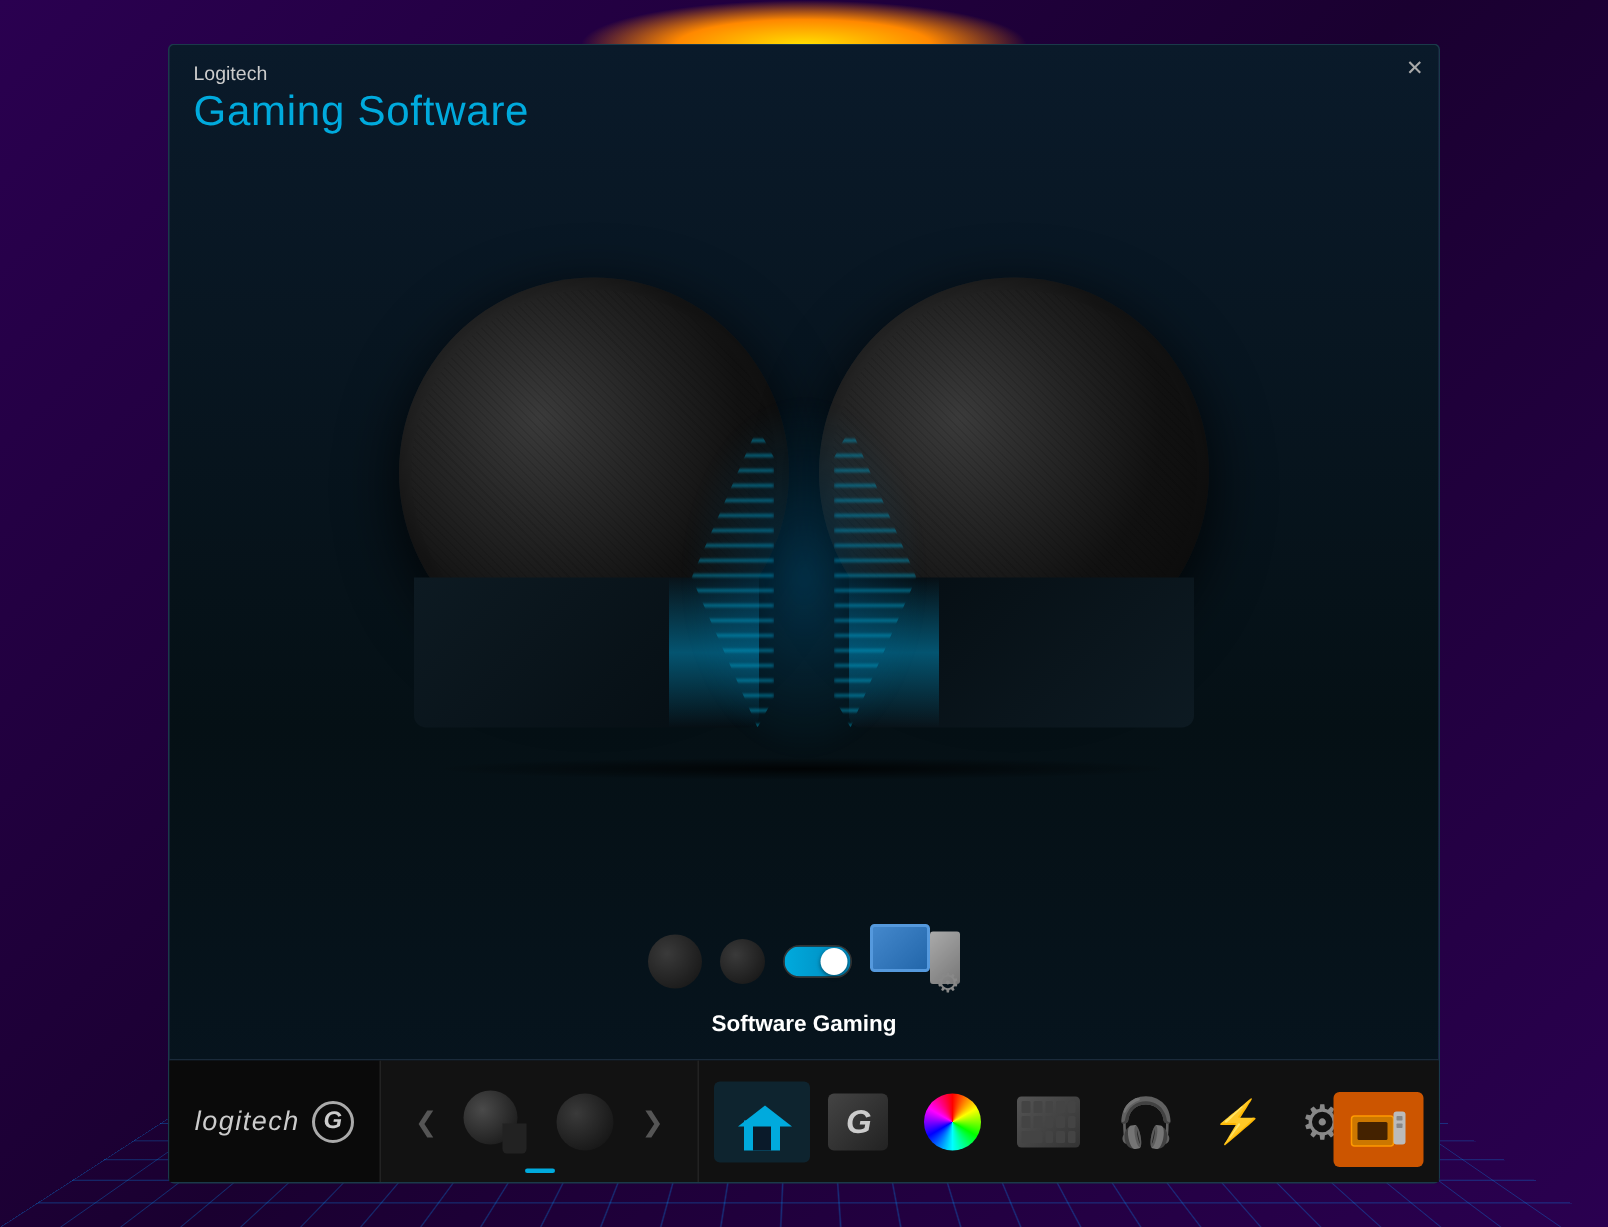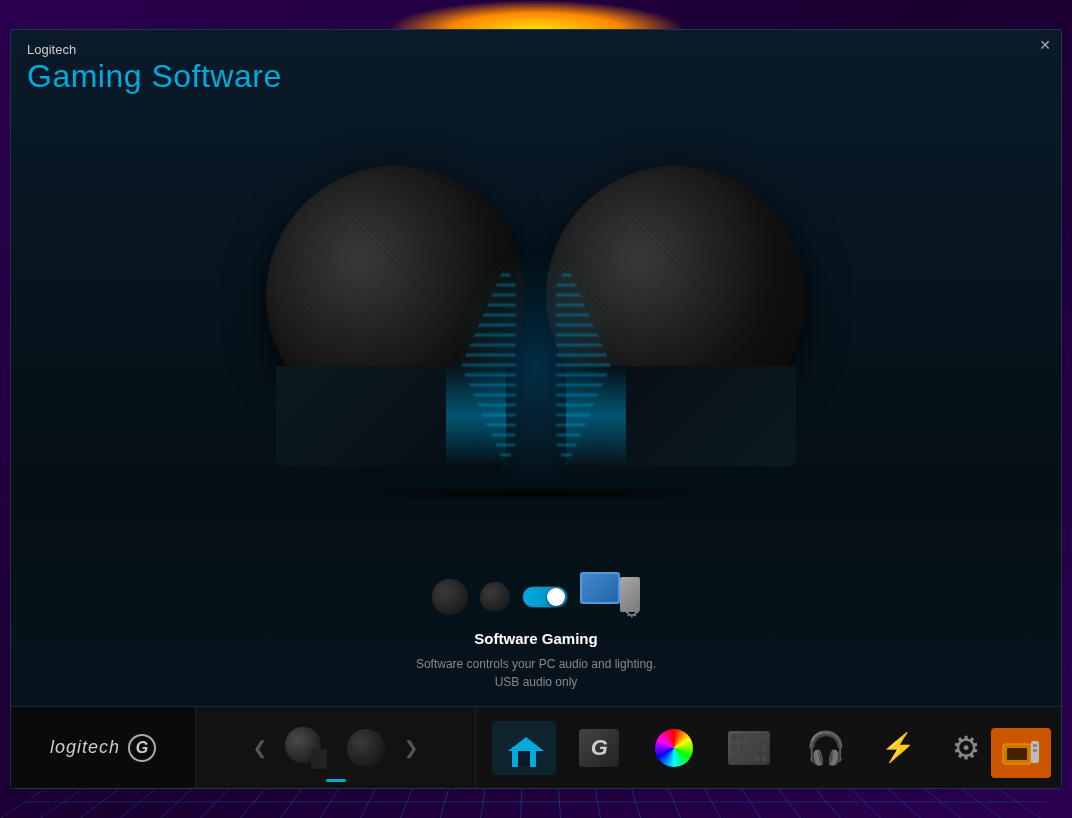--- a/index.html
+++ b/index.html
@@ -35,21 +35,21 @@
       position: absolute;
       top: 0;
       left: 50%;
       transform: translateX(-50%);
       width: 300px;
       height: 60px;
       background: radial-gradient(ellipse, #ffe000 0%, #ff8800 40%, transparent 70%);
       border-radius: 50%;
     }
     .app-window {
-      width: 1052px;
+      width: 848px;
       height: 760px;
       background: linear-gradient(180deg, #0a1a2a 0%, #051015 60%, #071520 100%);
       border: 1px solid #1a3a4a;
       border-radius: 4px;
       position: relative;
       display: flex;
       flex-direction: column;
       z-index: 10;
     }
     .title-bar {
@@ -68,21 +68,21 @@
       border: none;
       line-height: 1;
     }
     .brand-name {
       color: #cccccc;
       font-size: 13px;
       font-weight: normal;
     }
     .app-title {
       color: #00aadd;
-      font-size: 32px;
+      font-size: 28px;
       font-weight: normal;
       letter-spacing: 0.5px;
     }
     .main-content {
       flex: 1;
       display: flex;
       flex-direction: column;
       align-items: center;
       position: relative;
       overflow: hidden;
@@ -394,24 +394,20 @@
           <div class="toggle-knob"></div>
         </div>
 
         <div class="pc-gear-container">
           <div class="pc-monitor"></div>
           <div class="pc-tower"></div>
           <div class="pc-gear-overlay">⚙</div>
         </div>
       </div>
       <div class="info-label">Software Gaming</div>
-      <div class="info-desc">
-        <span>Software controls your PC audio and lighting.</span><br>
-        <span>USB audio only</span>
-      </div>
     </div>
   </div>
 
   <div class="toolbar">
 
     <div class="toolbar-logo">
       <div class="logitech-logo">
         <span style="font-size:18px;letter-spacing:1px;">logitech</span>
         <div style="width:28px;height:28px;border:2px solid #aaa;border-radius:50%;display:flex;align-items:center;justify-content:center;font-size:16px;font-style:italic;font-weight:bold;color:#ccc;">G</div>
       </div>

